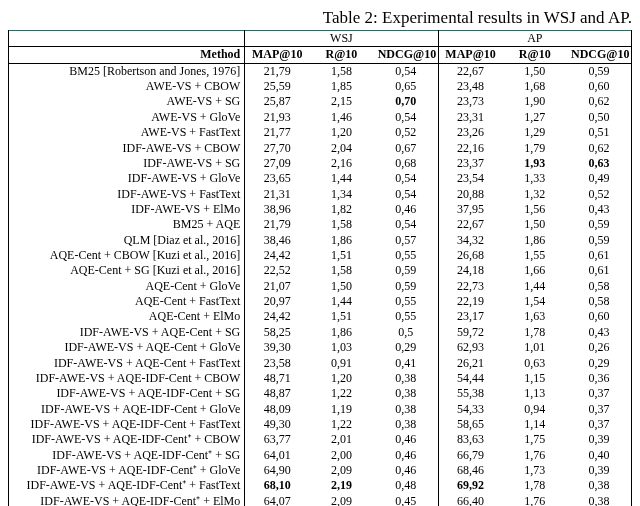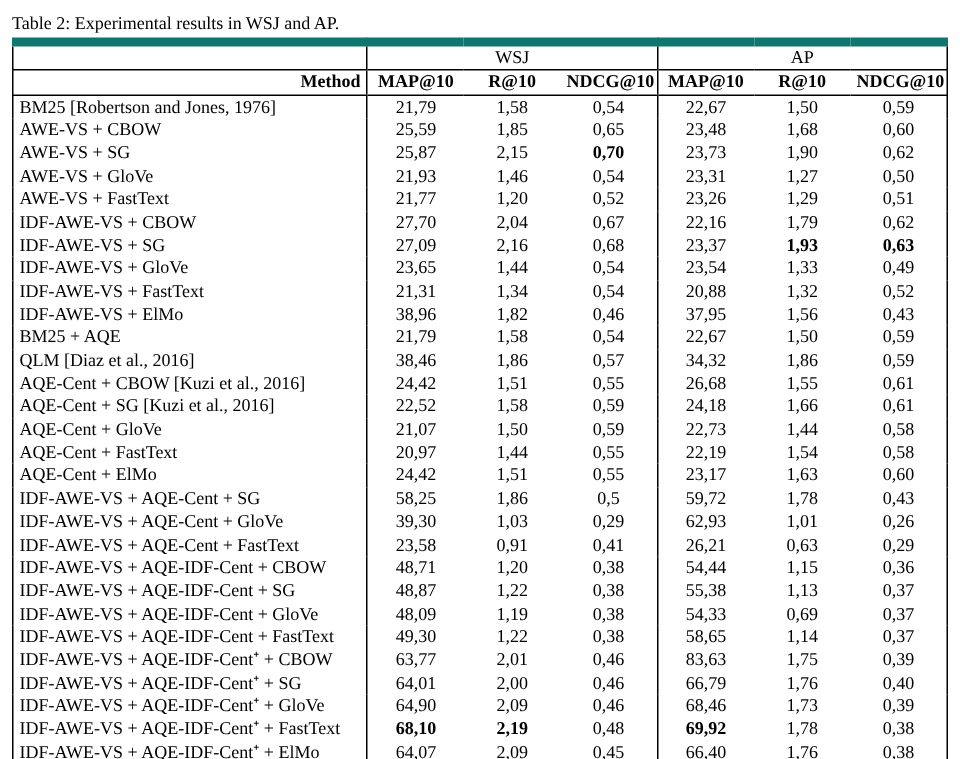--- a/index.html
+++ b/index.html
@@ -6,38 +6,38 @@
     margin: 0;
     padding: 8px;
     background: #fff;
     font-family: "Times New Roman", Times, serif;
     font-size: 12px;
     color: #000;
     width: 640px;
     box-sizing: border-box;
   }
   .caption {
-    text-align: left;
+    text-align: right;
     margin-bottom: 2px;
-    font-size: 12px;
+    font-size: 17px;
   }
   table {
     border-collapse: collapse;
     width: 100%;
     table-layout: fixed;
   }
   th, td {
     padding: 0 4px;
     line-height: 1.28;
     white-space: nowrap;
     overflow: hidden;
   }
-  .method-col { width: 220px; text-align: left; }
+  .method-col { width: 220px; text-align: right; }
   .num-col { width: 60px; text-align: center; }
-  .top-border { border-top: 6px solid #0f766e; font-family: Liberation Serif, serif; }
+  .top-border { border-top: 1px solid #0f766e; font-family: Liberation Serif, serif; }
   .bot-border { border-bottom: 1px solid #000; }
   .vl { border-left: 1px solid #000; }
   .vr { border-right: 1px solid #000; }
   .bold { font-weight: bold; text-align: center; }
   .group-head {
     text-align: center;
     font-weight: normal;
   }
 </style>
 </head>
@@ -269,21 +269,21 @@
         <td class="num-col vl">55,38</td>
         <td class="num-col">1,13</td>
         <td class="num-col vr">0,37</td>
       </tr>
       <tr>
         <td class="method-col vl">IDF-AWE-VS + AQE-IDF-Cent + GloVe</td>
         <td class="num-col vl">48,09</td>
         <td class="num-col">1,19</td>
         <td class="num-col">0,38</td>
         <td class="num-col vl">54,33</td>
-        <td class="num-col">0,69</td>
+        <td class="num-col">0,94</td>
         <td class="num-col vr">0,37</td>
       </tr>
       <tr>
         <td class="method-col vl">IDF-AWE-VS + AQE-IDF-Cent + FastText</td>
         <td class="num-col vl">49,30</td>
         <td class="num-col">1,22</td>
         <td class="num-col">0,38</td>
         <td class="num-col vl">58,65</td>
         <td class="num-col">1,14</td>
         <td class="num-col vr">0,37</td>

